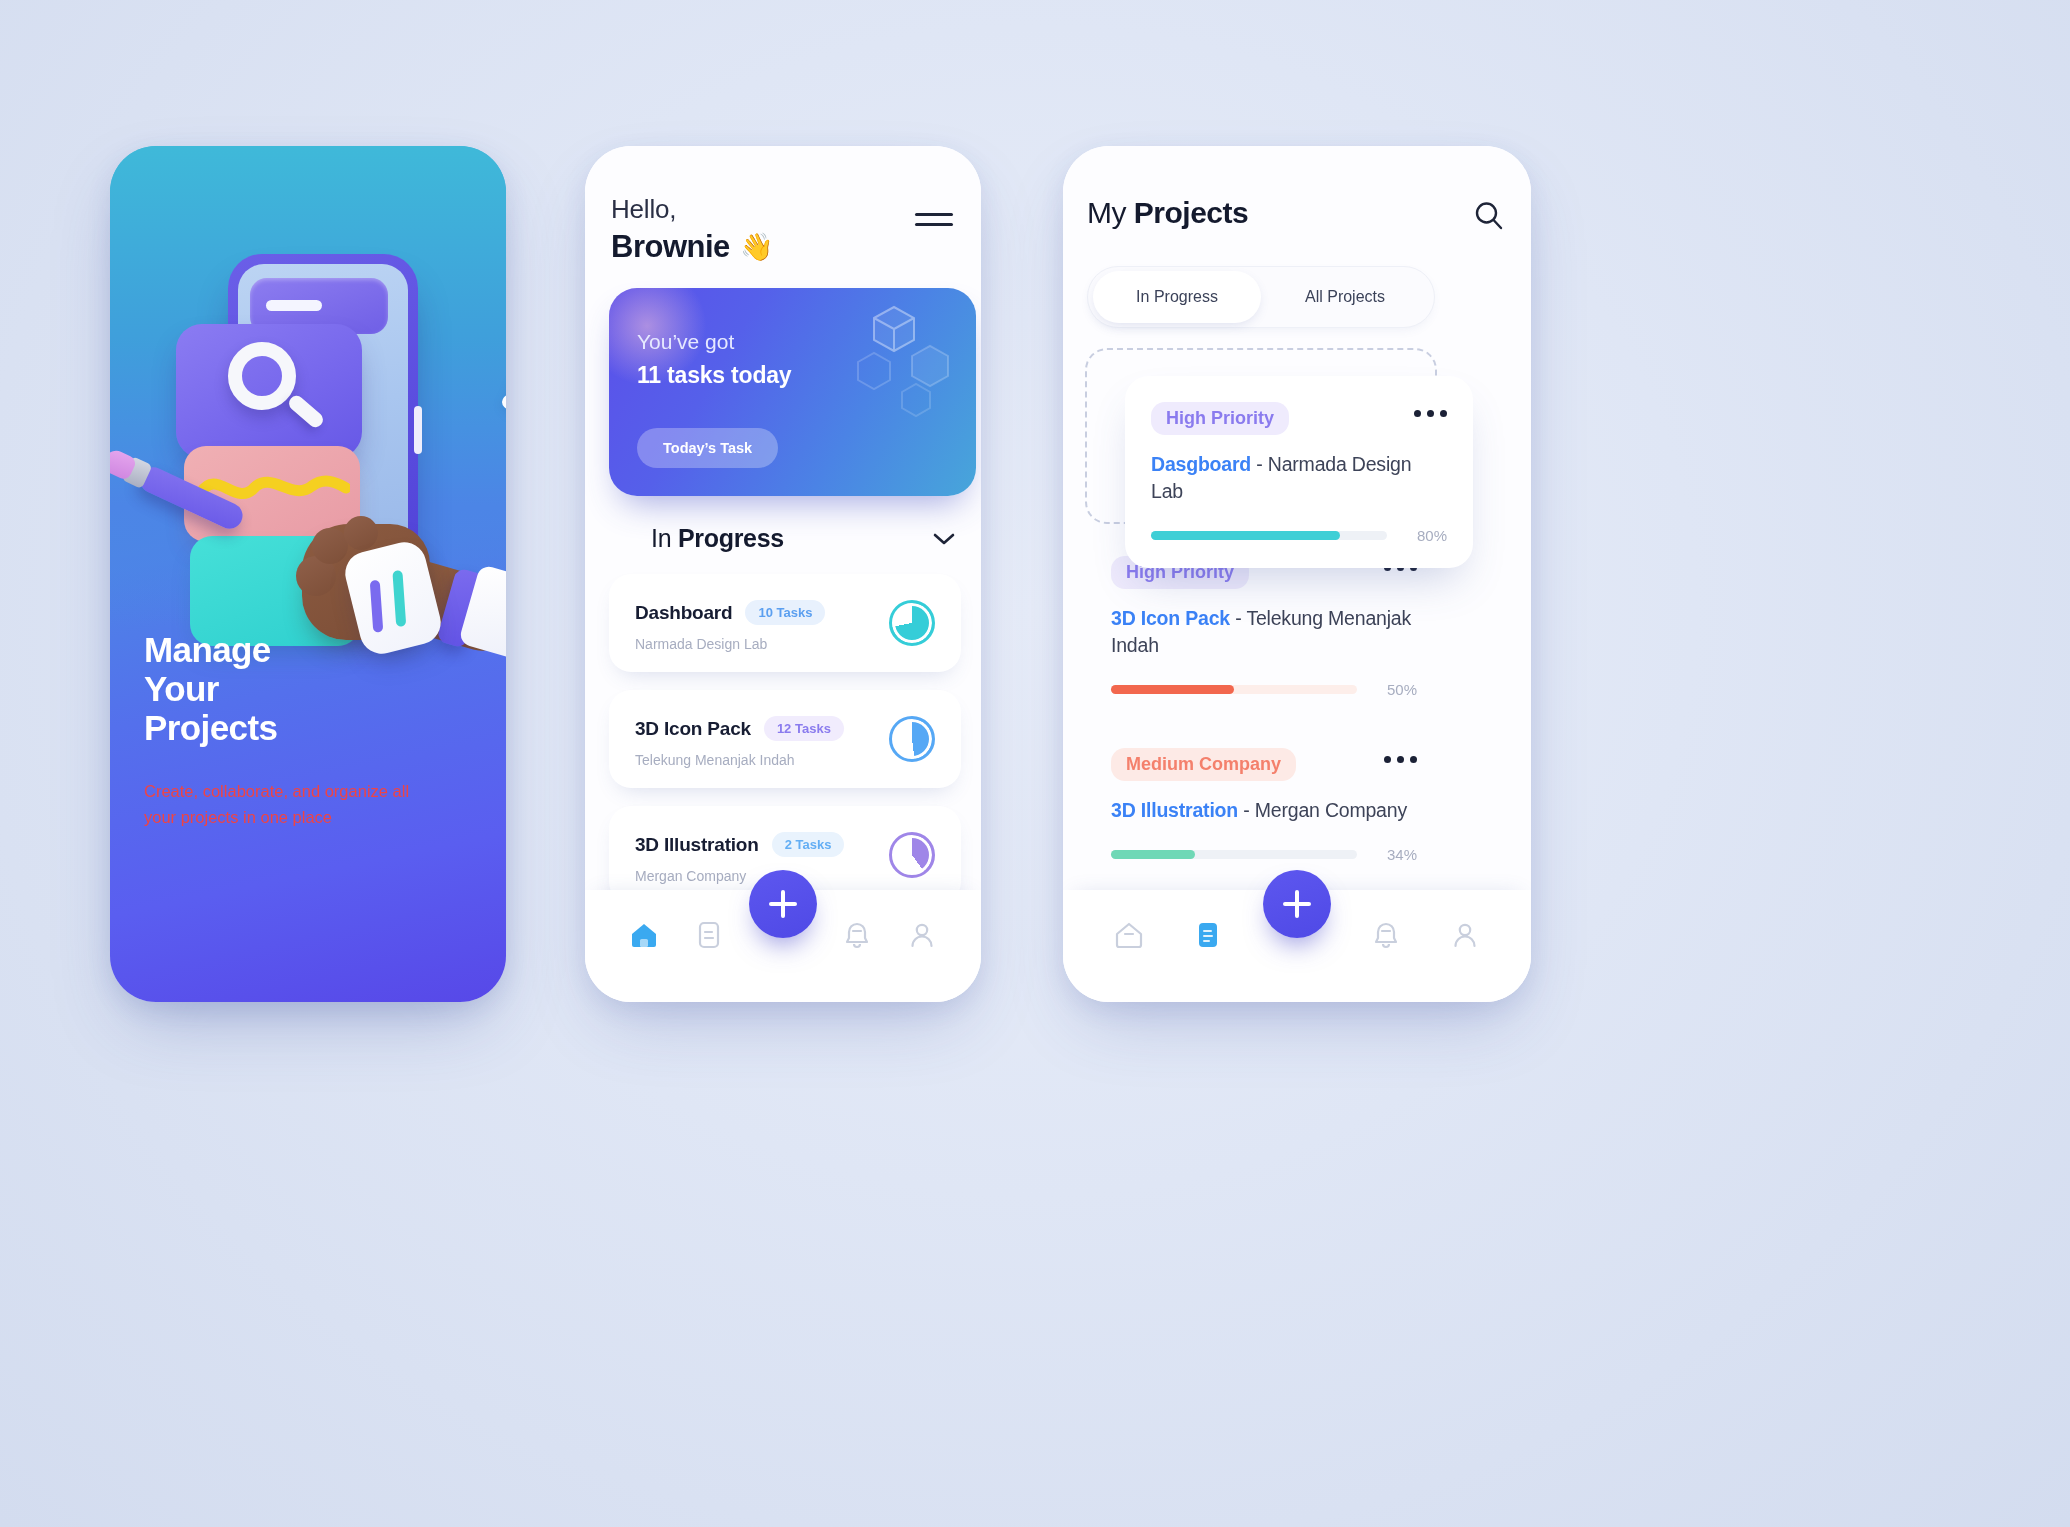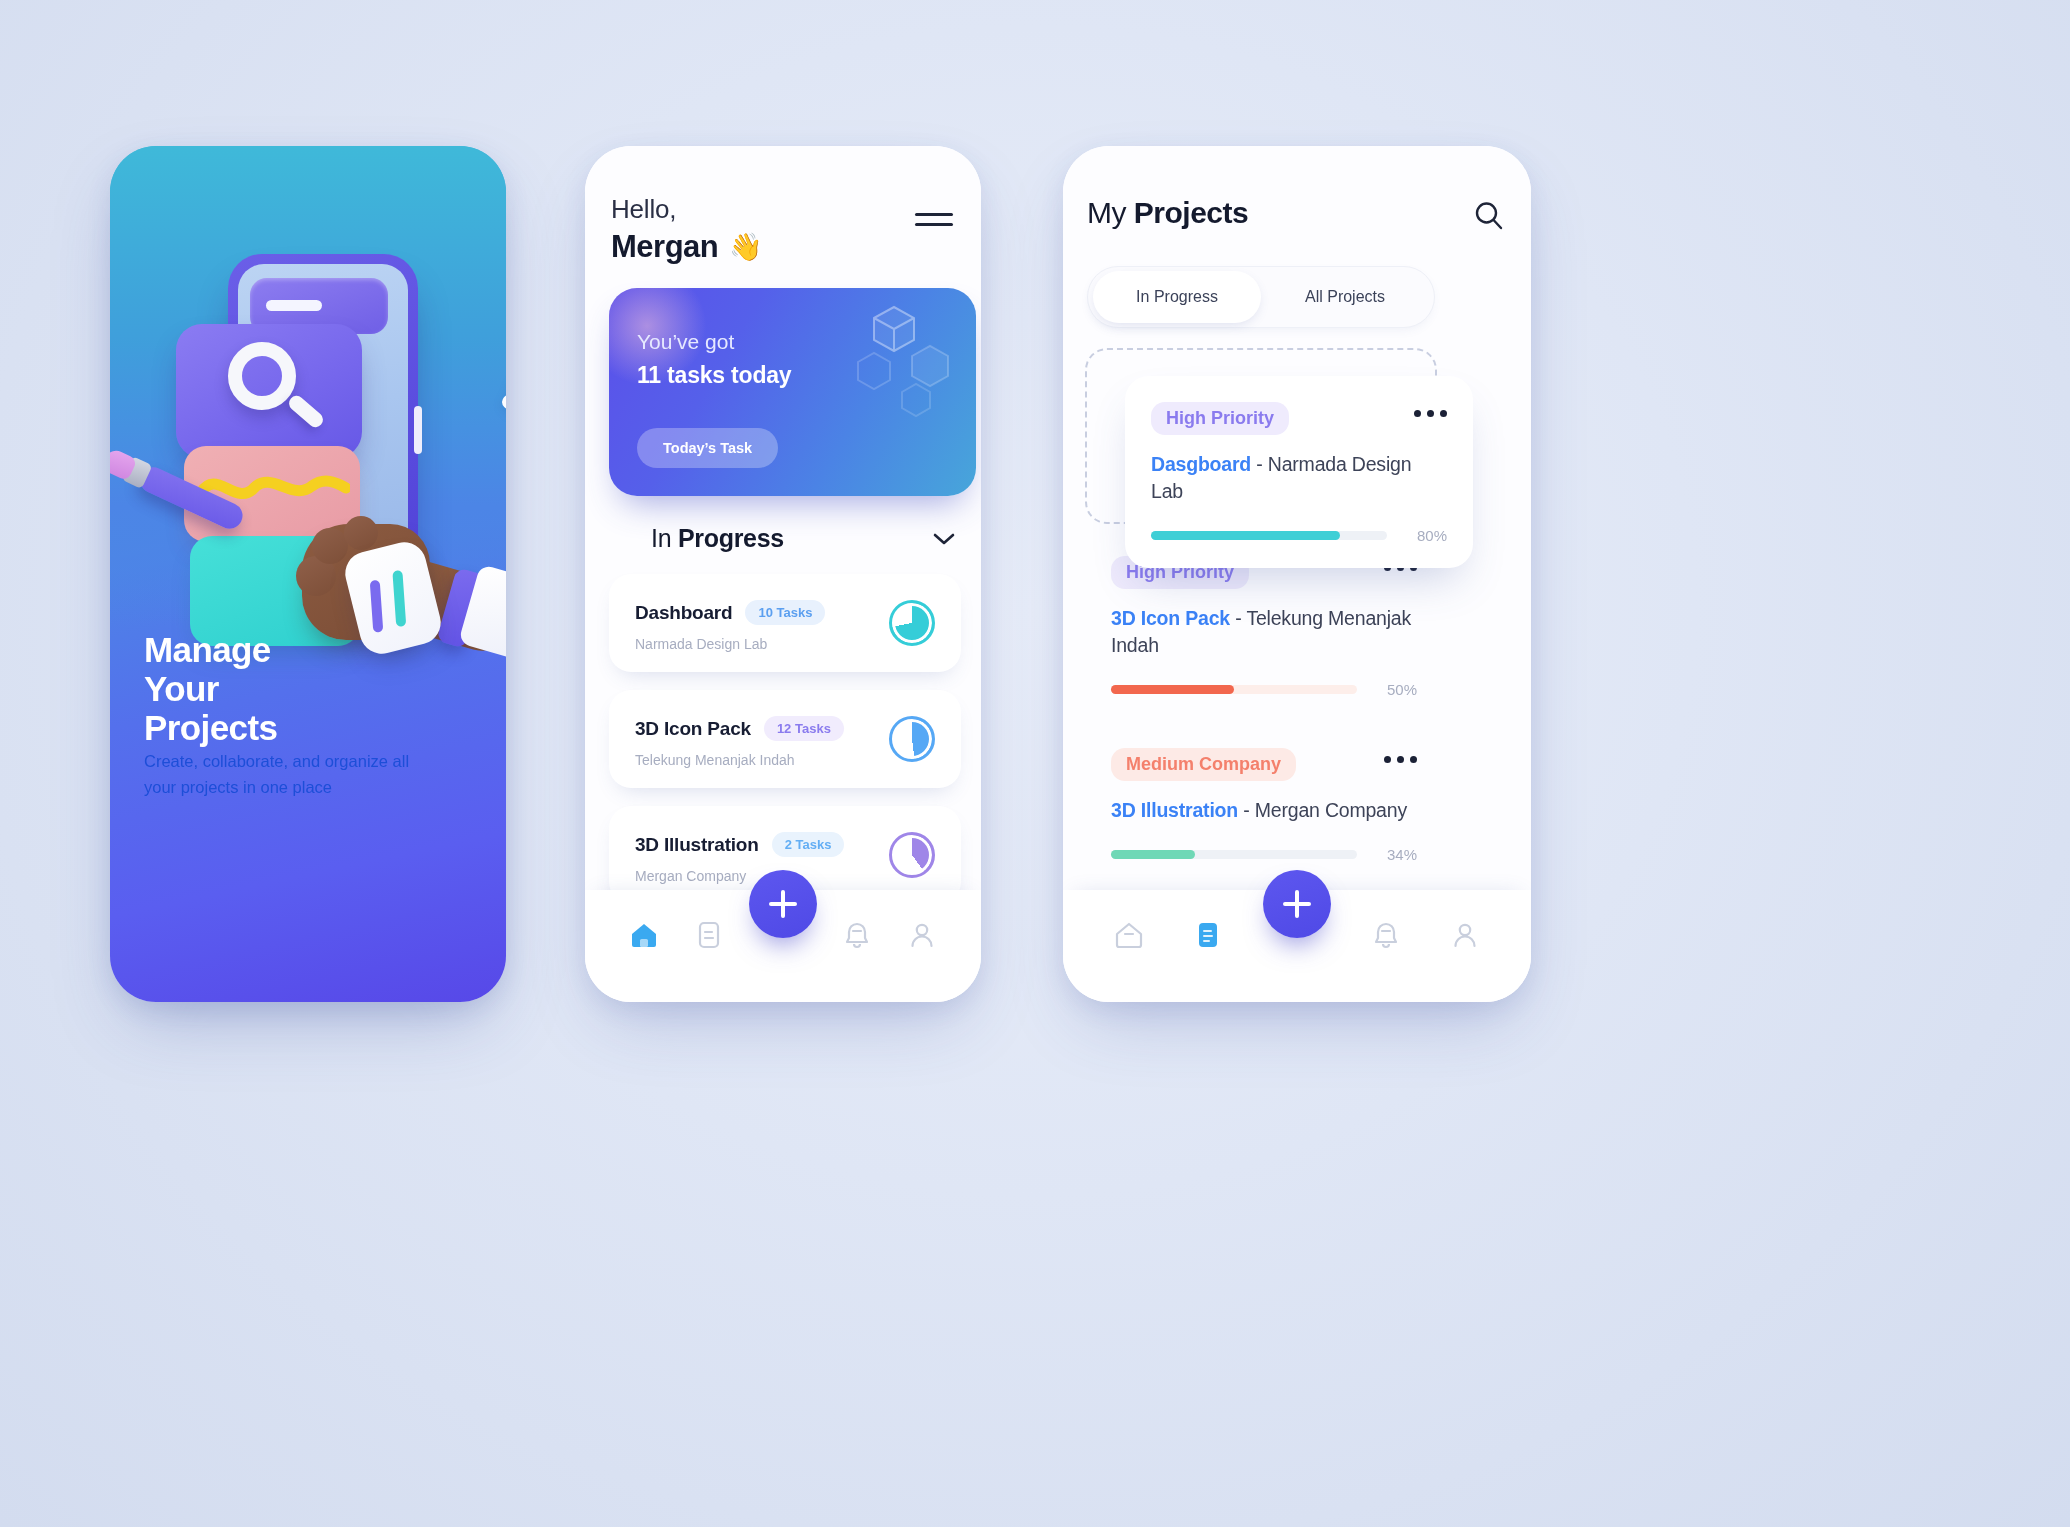--- a/index.html
+++ b/index.html
@@ -86,21 +86,21 @@
     background:linear-gradient(160deg,#ffffff,#eef0fa); transform:rotate(16deg); }
   .gadget { position:absolute; left:56px; top:48px; width:82px; height:104px; border-radius:22px;
     background:linear-gradient(160deg,#ffffff 0%,#f1f3fb 100%); transform:rotate(-14deg);
     box-shadow:0 14px 26px -8px rgba(40,50,110,.35); }
   .gbar { position:absolute; border-radius:5px; }
   .gbar.b1 { left:18px; top:30px; width:10px; height:52px; background:#7a6bef; transform:rotate(10deg); }
   .gbar.b2 { left:42px; top:26px; width:10px; height:56px; background:#3fd4cf; transform:rotate(10deg); }
 
   .p1-text { position:absolute; left:34px; top:484px; right:30px; }
   .p1-title { font-size:35px; line-height:1.12; font-weight:800; color:#fff; letter-spacing:-.6px; }
-  .p1-sub { font-size:16.5px; line-height:1.62; color:#1d4ed8; max-width:280px; font-weight:400; }
+  .p1-sub { margin-top:30px; font-size:16.5px; line-height:1.62; color:#ef4444; max-width:280px; font-weight:400; }
 
   
   .p2-inner { position:absolute; inset:0; background:#fdfdff; }
   .p2-head { position:absolute; left:26px; top:48px; }
   .hello { font-size:26px; color:#2a2f45; font-weight:400; letter-spacing:-.2px; }
   .uname { margin-top:4px; font-size:31px; color:#141a2e; font-weight:800; letter-spacing:-.5px;
     display:flex; align-items:center; gap:11px; }
   .wave { font-size:27px; }
   .burger { position:absolute; right:28px; top:60px; width:38px; height:26px; }
   .burger i { position:absolute; left:0; width:38px; height:3px; border-radius:2px; background:#1e2438; }
@@ -236,21 +236,21 @@
       <div class="p1-sub">Create, collaborate, and organize all your projects in one place</div>
     </div>
 
   </div>
 
   <div class="phone p2">
     <div class="p2-inner">
       <div class="p2-head">
         <div class="hello">Hello,</div>
         <div class="uname">
-          <span>Mergan</span>
+          <span>Brownie</span>
           <span class="wave">👋</span>
         </div>
       </div>
       <div class="burger">
           <i></i>
           <i></i>
         </div>
 
       <div class="banner-wrap">
         <div class="banner-back">

